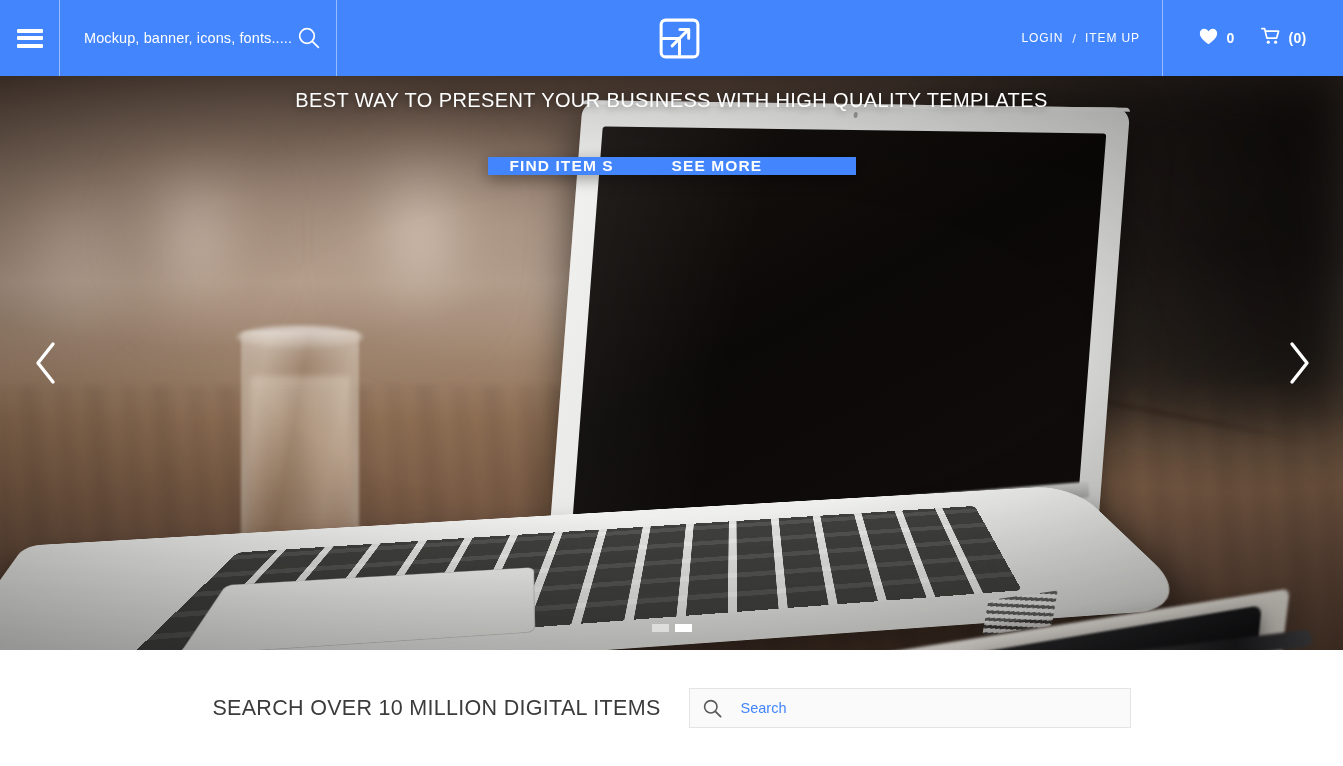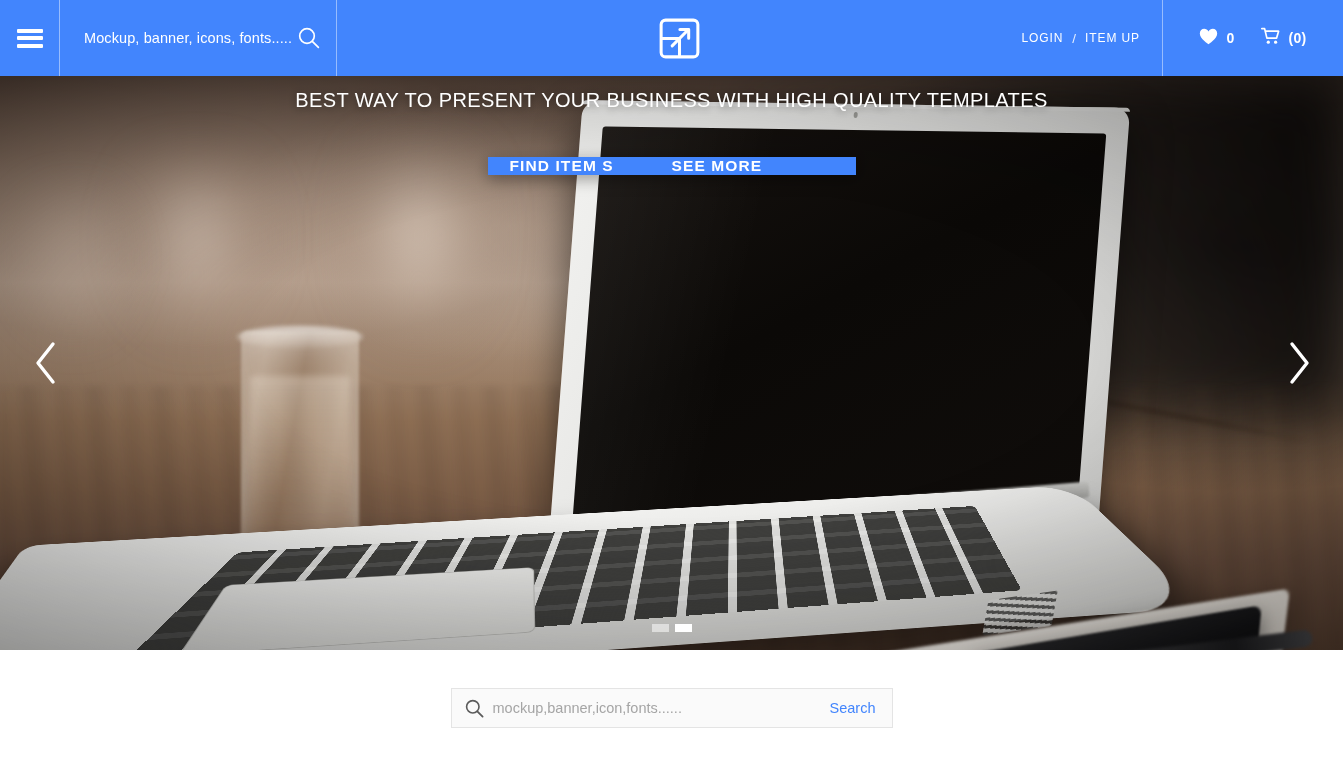--- a/index.html
+++ b/index.html
@@ -478,23 +478,23 @@
     </svg>
   </div>
 
   <div class="dots">
     <span class="dot"></span>
     <span class="dot active"></span>
   </div>
 </div>
 
 <div class="band">
+  <div class="band-title">SEARCH OVER 10 MILLION DIGITAL ITEMS</div>
   <div class="band-search">
     <span class="band-search-icon">
       <svg width="21" height="21" viewBox="0 0 21 21" fill="none">
         <circle cx="8.8" cy="8.8" r="6.2" stroke="#5b5b5b" stroke-width="1.6"></circle>
         <line x1="13.3" y1="13.3" x2="18.6" y2="18.6" stroke="#5b5b5b" stroke-width="1.8" stroke-linecap="round"></line>
       </svg>
     </span>
-    <input class="band-input" type="text" placeholder="mockup,banner,icon,fonts......" style="">
     <button class="band-submit">Search</button>
   </div>
 </div>
 
 </body></html>

